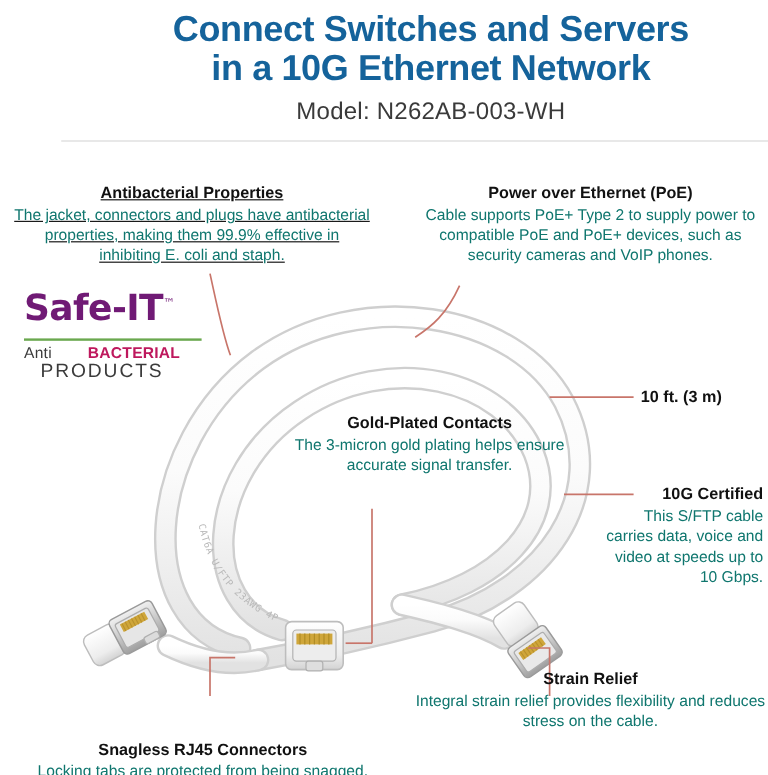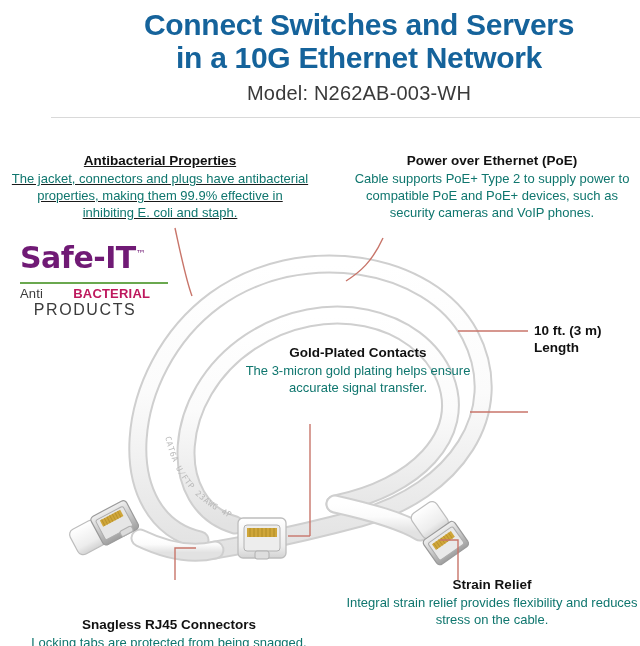--- a/index.html
+++ b/index.html
@@ -217,27 +217,30 @@
     <div class="c-body">Cable supports PoE+ Type 2 to supply power to compatible PoE and PoE+ devices, such as security cameras and VoIP phones.</div>
   </div>
 
   <div class="callout ta-c" style="left:196px;top:344px;width:228px;margin-left:48px;">
     <div class="c-head">Gold-Plated Contacts</div>
     <div class="c-body">The 3-micron gold plating helps ensure accurate signal transfer.</div>
   </div>
 
   <div class="callout ta-l" style="left:534px;top:322px;width:104px;">
     <div class="c-head">10 ft. (3 m)</div>
-    <div class="c-head">Length</div>
-  </div>
-
+  </div>
+
+  <div class="callout ta-r" style="left:498px;top:403px;width:138px;">
+    <div class="c-head">10G Certified</div>
+    <div class="c-body">This S/FTP cable carries data, voice and video at speeds up to 10 Gbps.</div>
+  </div>
 
   <div class="callout ta-c" style="left:4px;top:616px;width:330px;">
     <div class="c-head">Snagless RJ45 Connectors</div>
     <div class="c-body">Locking tabs are protected from being snagged, damaged or broken off during installation.</div>
   </div>
 
-  <div class="callout ta-c" style="left:346px;top:576px;width:292px;">
+  <div class="callout ta-c" style="left:346px;top:557px;width:292px;">
     <div class="c-head">Strain Relief</div>
     <div class="c-body">Integral strain relief provides flexibility and reduces stress on the cable.</div>
   </div>
 
 </div>
 
 </body></html>

